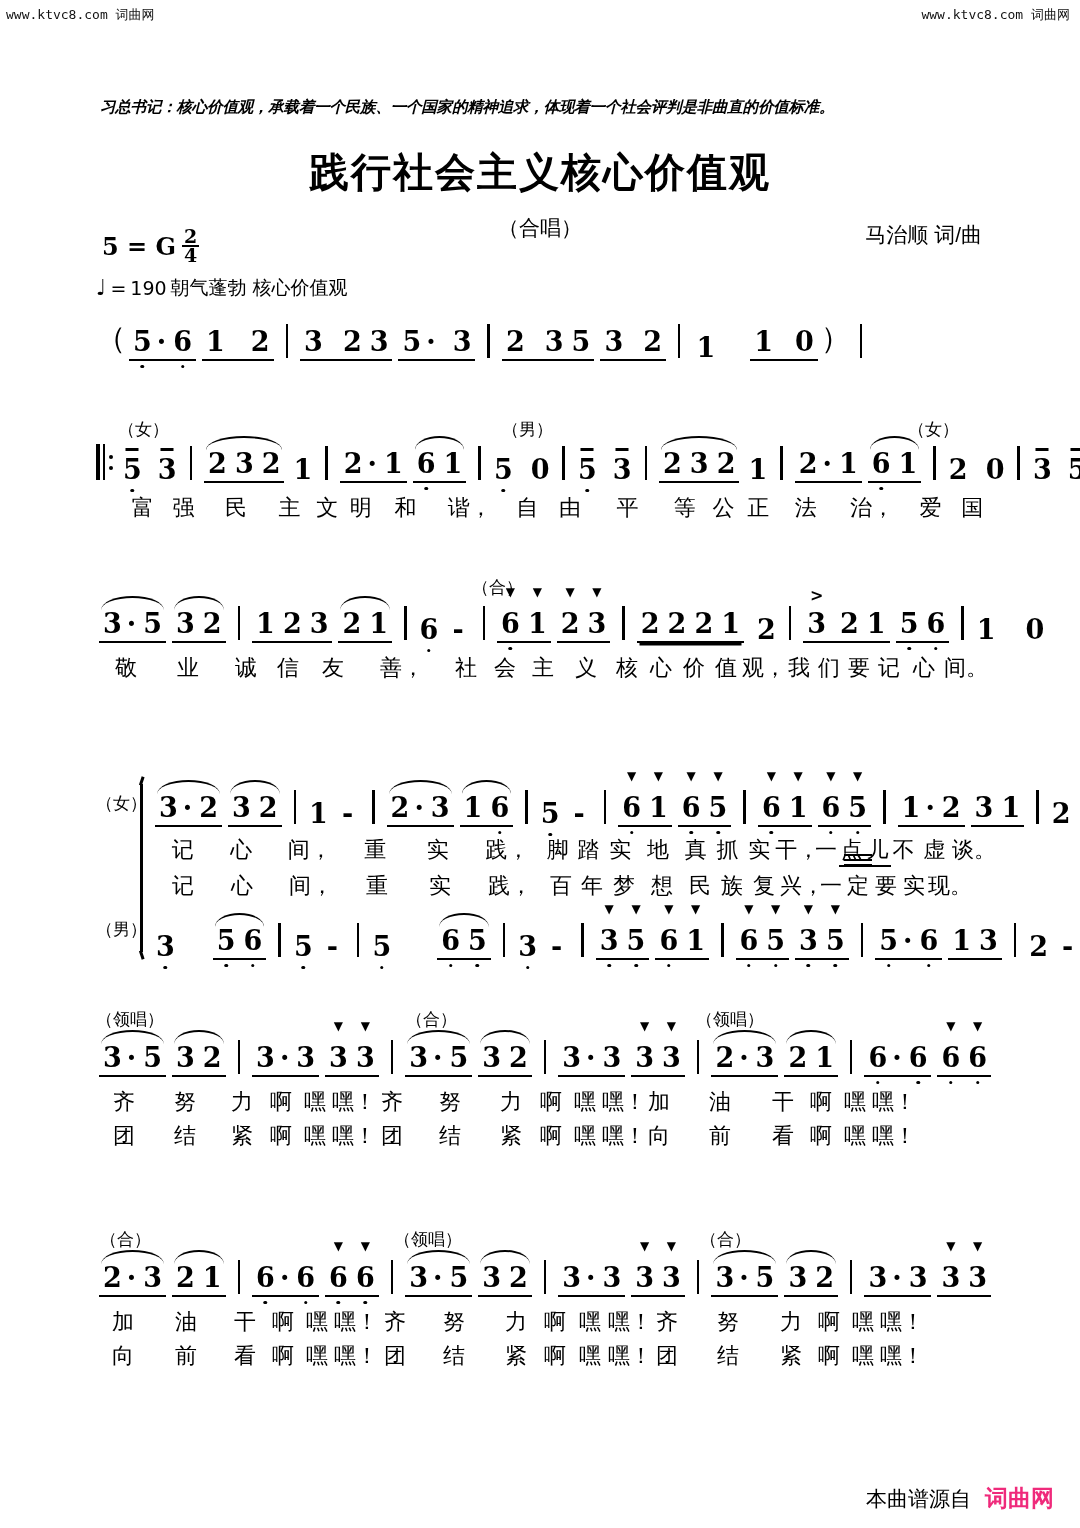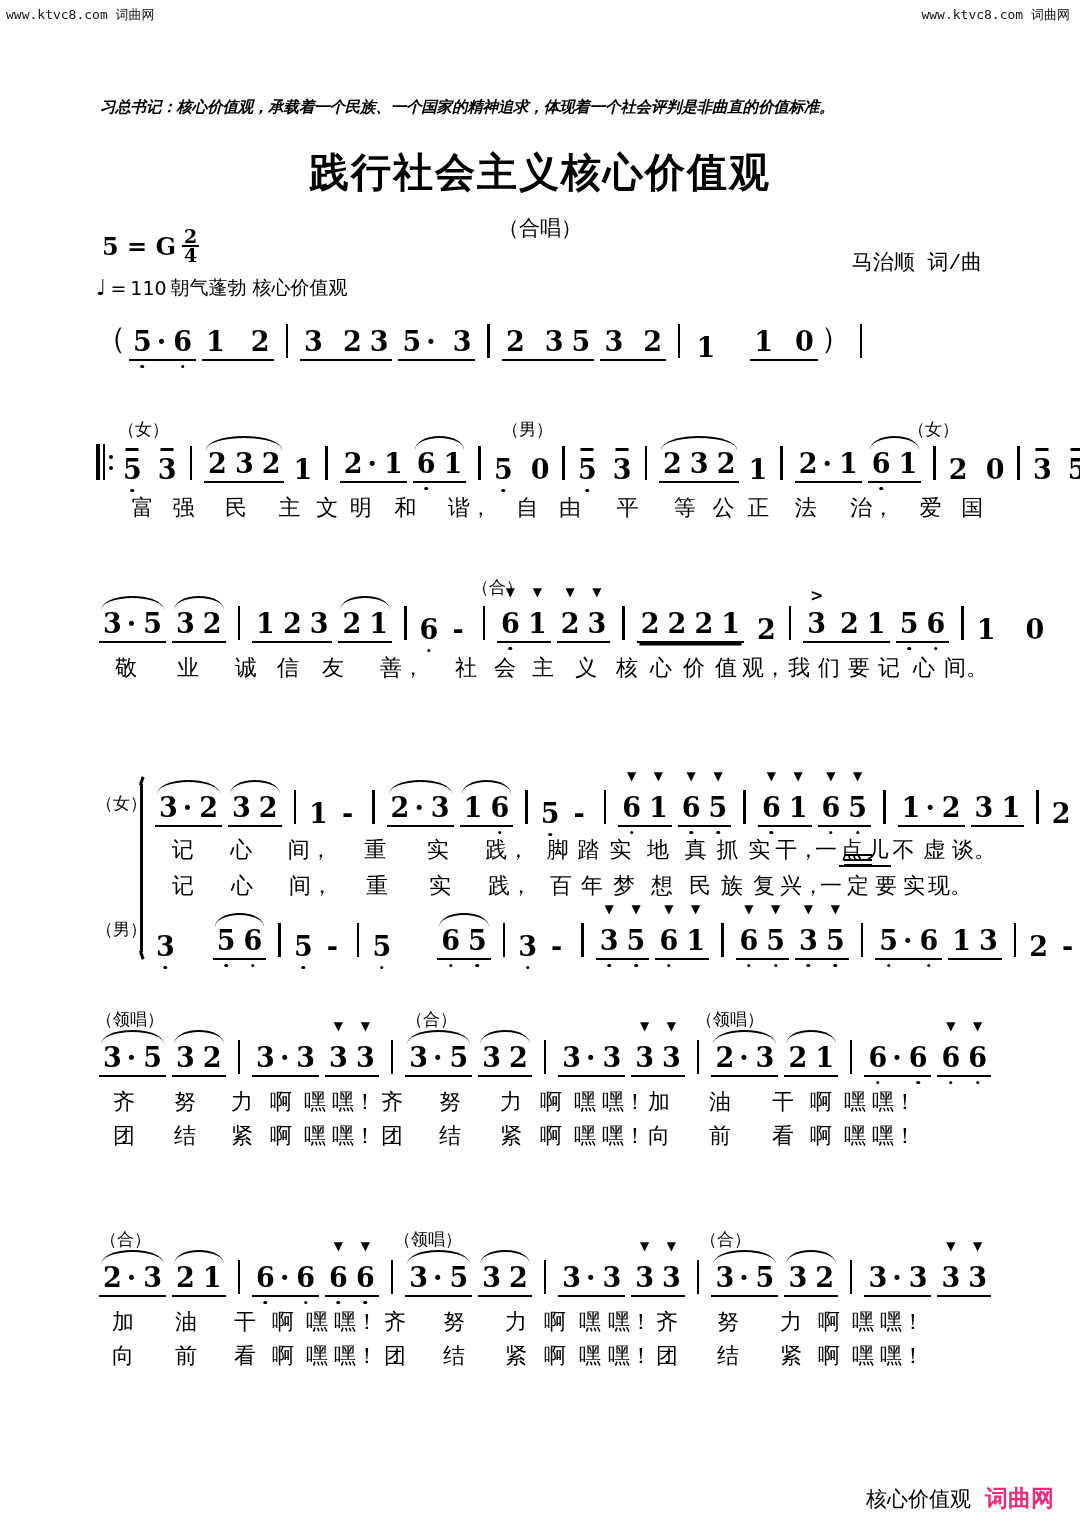--- a/index.html
+++ b/index.html
@@ -56,22 +56,22 @@
   }
   .meter{display:inline-flex;flex-direction:column;align-items:center;line-height:0.92;font-size:19px;}
   .meter .num{border-bottom:2px solid #000;padding:0 2px;}
   .tempo{
     position:absolute;top:275px;left:96px;
     font-size:19px;font-family:"DejaVu Sans", sans-serif;
     display:flex;align-items:center;gap:4px;white-space:nowrap;
   }
   .qnote{font-family:"DejaVu Sans", sans-serif;font-size:22px;line-height:1;}
   .composer{
-    position:absolute;top:248px;right:98px;
-    font-size:21px;font-family:Liberation Mono, monospace;
+    position:absolute;top:221px;right:98px;
+    font-size:21px;font-family:Liberation Sans, sans-serif;
     white-space:nowrap;
   }
 
   
   .system{position:absolute;left:96px;width:896px;}
 
   .row{display:flex;align-items:flex-end;white-space:nowrap;}
   .notes{display:flex;align-items:flex-end;font-family:"DejaVu Serif", serif;font-weight:bold;font-size:27px;line-height:1;}
 
   
@@ -136,21 +136,21 @@
   <span>5 = G</span>
   <span class="meter">
     <span class="num">2</span>
     <span>4</span>
   </span>
 </div>
 
 <div class="tempo">
   <span class="qnote">♩</span>
   <span>=</span>
-  <span>110</span>
+  <span>190</span>
   <span>朝气蓬勃 核心价值观</span>
 </div>
 
 <div class="composer">马治顺 词/曲</div>
 
 <div class="system" style="top:318px;">
   <div class="row">
     <span style="font-size:30px;font-family:'DejaVu Serif',serif;margin-bottom:2px;">（</span>
     <div class="notes">
       <div class="grp beam1">
@@ -1147,14 +1147,14 @@
     <span style="width:38px">团</span>
     <span style="width:84px">结</span>
     <span style="width:42px">紧</span>
     <span style="width:34px">啊</span>
     <span style="width:34px">嘿</span>
     <span style="width:40px">嘿！</span>
   </div>
 </div>
 
 <div class="footer">
-  <span>核心价值观</span><span class="pink">词曲网</span>
+  <span>本曲谱源自</span><span class="pink">词曲网</span>
 </div>
 
 </body></html>

